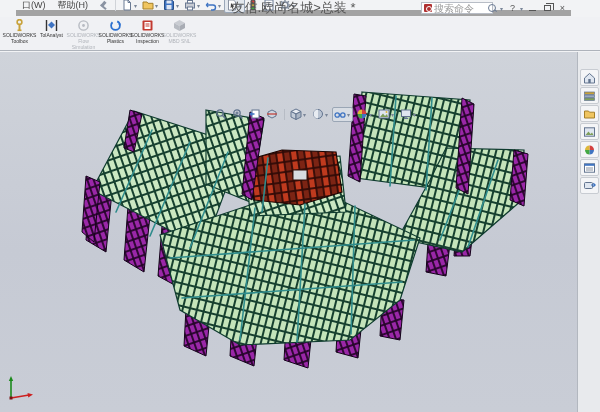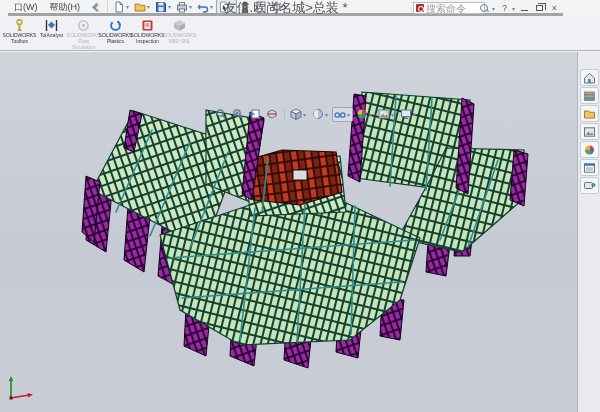--- a/index.html
+++ b/index.html
@@ -1,21 +1,21 @@
 <!DOCTYPE html>
 <html><head>
 <meta charset="utf-8">
 <style>
   html,body{margin:0;padding:0;background:#9aa0a8;}
   *{box-sizing:border-box;font-family:"Liberation Sans",sans-serif;}
   #app{position:relative;width:600px;height:412px;overflow:hidden;background:#f2f3f5;}
 
   
-  #titlebar{position:absolute;left:8px;top:0;width:555px;height:16px;background:#f2f3f5;
-    border-bottom:3px solid #a3a3a3;display:flex;align-items:center;font-size:9px;color:#444;}
+  #titlebar{position:absolute;left:16px;top:0;width:555px;height:16px;background:#f2f3f5;
+    border-bottom:6px solid #a3a3a3;display:flex;align-items:center;font-size:9px;color:#444;}
   .menu-item{padding:0 6px;height:16px;line-height:16px;cursor:default;}
   .pin{width:10px;height:10px;position:relative;margin:0 4px;}
   .pin:before{content:"";position:absolute;left:4px;top:1px;width:3px;height:6px;background:#8a93a2;transform:rotate(40deg);}
   .pin:after{content:"";position:absolute;left:2px;top:6px;width:7px;height:1.5px;background:#8a93a2;transform:rotate(40deg);}
   .qat-sep{width:1px;height:12px;background:#d0d3d8;margin:0 3px;}
   .qat-btn{display:flex;align-items:center;height:15px;padding:0 1px;border:1px solid transparent;border-radius:2px;}
   .qat-btn.active{border-color:#9aa7b8;background:#e3e8ee;}
   .dd{font-size:6px;color:#7a8699;margin:0 1px 0 1px;}
   #title-text{position:absolute;left:0;right:0;top:0;height:16px;line-height:16px;text-align:center;
     font-size:13px;color:#555;pointer-events:none;}

